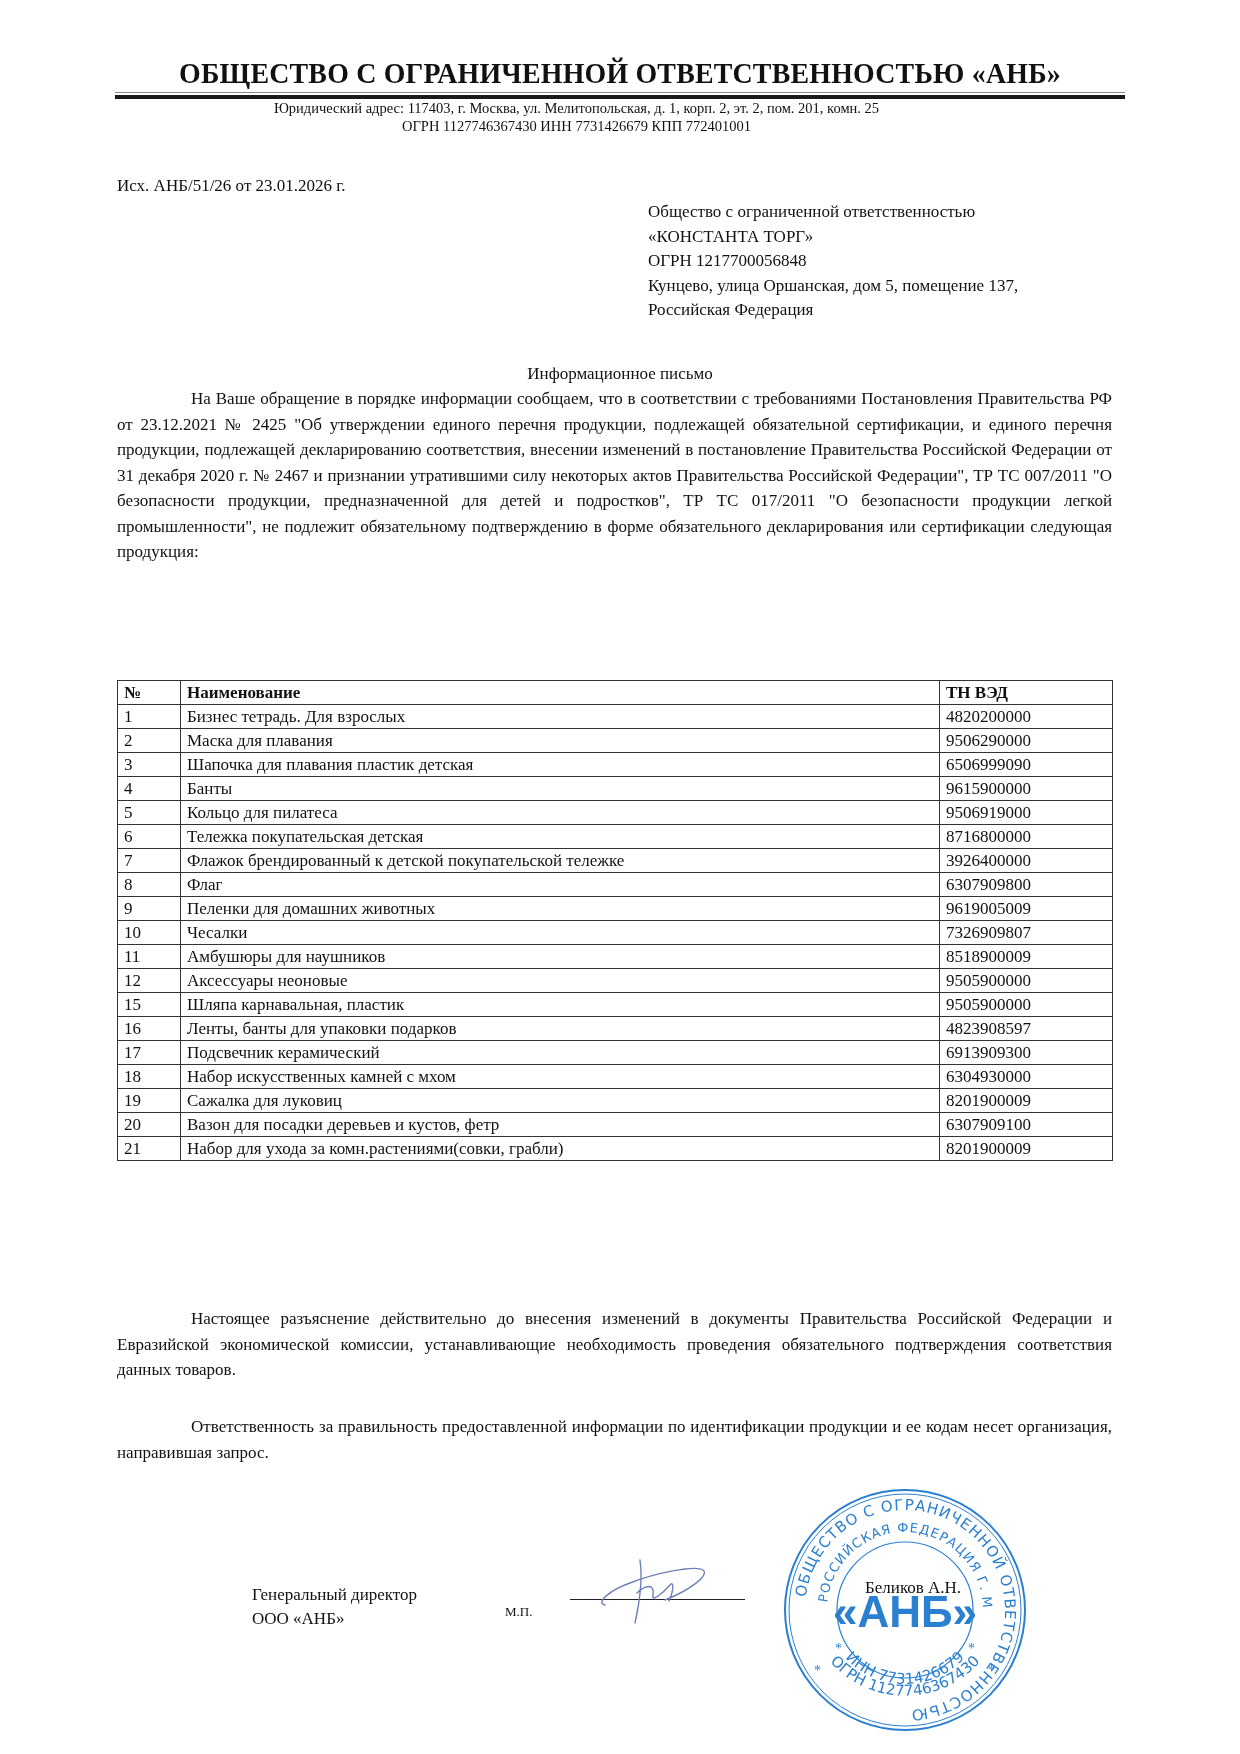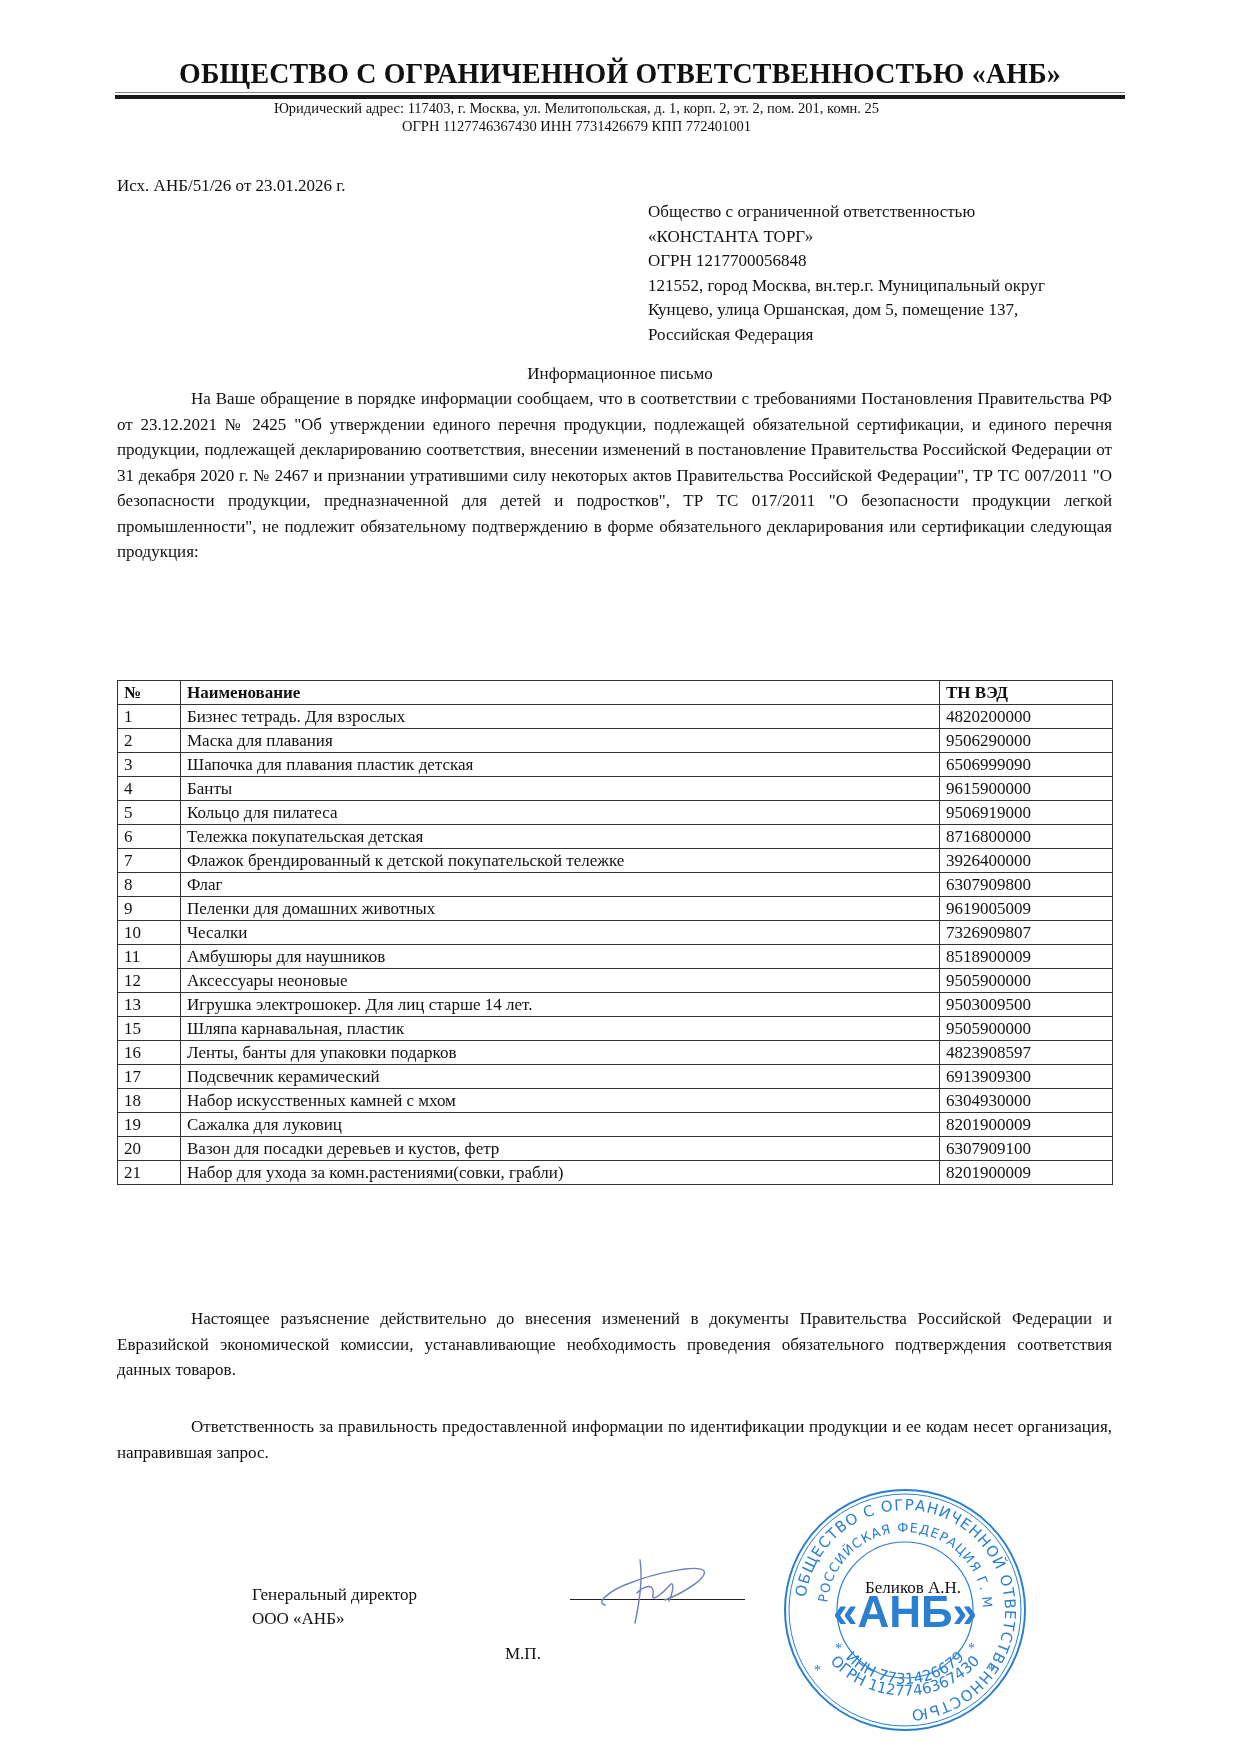--- a/index.html
+++ b/index.html
@@ -23,42 +23,41 @@
   .p2 { top: 1306px; }
   .p3 { top: 1414px; }
   table.items { position: absolute; left: 117px; top: 680px; width: 996px;
          border-collapse: collapse; font-size: 17px; }
   table.items td, table.items th { border: 1.6px solid #333; padding: 0 6px; height: 23px;
          line-height: 22px; text-align: left; font-weight: normal; white-space: nowrap; }
   table.items th { font-weight: bold; }
   table.items .c1 { width: 50px; }
   table.items .c3 { width: 160px; }
   .sign-role { left: 252px; top: 1555px; font-size: 17px; line-height: 24px; margin-top: 28px; }
-  .mp { left: 505px; top: 1604px; font-size: 17px; margin-top: 40px; }
+  .mp { left: 505px; top: 1604px; font-size: 13px; }
   .sig-line { left: 570px; top: 1599px; width: 175px; border-bottom: 1px solid #222; height: 0; }
   .signature { left: 585px; top: 1545px; width: 140px; height: 80px; }
   .stamp { left: 780px; top: 1485px; width: 250px; height: 250px; }
   .signer { left: 865px; top: 1578px; font-size: 17px; }
 </style>
 </head>
 <body>
 
 <div class="abs company-title">ОБЩЕСТВО С ОГРАНИЧЕННОЙ ОТВЕТСТВЕННОСТЬЮ  «АНБ»</div>
 <div class="abs rule-thin"></div>
 <div class="abs rule"></div>
 <div class="abs addr addr1">Юридический адрес: 117403, г. Москва, ул. Мелитопольская, д. 1, корп. 2, эт. 2, пом. 201, комн. 25</div>
 <div class="abs addr addr2">ОГРН 1127746367430 ИНН 7731426679 КПП 772401001</div>
 
 <div class="abs ref">Исх. АНБ/51/26 от 23.01.2026 г.</div>
 
 <div class="abs recipient">
   <div>Общество с ограниченной ответственностью</div>
   <div>«КОНСТАНТА ТОРГ»</div>
   <div>ОГРН 1217700056848</div>
-  <div>121552, город Москва, вн.тер.г. Муниципальный округ</div>
   <div>Кунцево, улица Оршанская, дом 5, помещение 137,</div>
   <div>Российская Федерация</div>
 </div>
 
 <div class="abs doc-title">Информационное письмо</div>
 
 <div class="abs para p1"><span class="indent"></span><span>На Ваше обращение в порядке информации сообщаем, что в соответствии с требованиями Постановления Правительства РФ от 23.12.2021 № 2425 "Об утверждении единого перечня продукции, подлежащей обязательной сертификации, и единого перечня продукции, подлежащей декларированию соответствия, внесении изменений в постановление Правительства Российской Федерации от 31 декабря 2020 г. № 2467 и признании утратившими силу некоторых актов Правительства Российской Федерации", ТР ТС 007/2011 "О безопасности продукции, предназначенной для детей и подростков", ТР ТС 017/2011 "О безопасности продукции легкой промышленности",  не подлежит обязательному подтверждению в форме обязательного декларирования или сертификации следующая продукция:</span></div>
 
 <table class="items">
   <thead>
@@ -121,25 +120,20 @@
       </tr>
       <tr>
         <td class="c1">11</td>
         <td class="c2">Амбушюры для наушников</td>
         <td class="c3">8518900009</td>
       </tr>
       <tr>
         <td class="c1">12</td>
         <td class="c2">Аксессуары неоновые</td>
         <td class="c3">9505900000</td>
-      </tr>
-      <tr>
-        <td class="c1">13</td>
-        <td class="c2">Игрушка электрошокер. Для лиц старше 14 лет.</td>
-        <td class="c3">9503009500</td>
       </tr>
       <tr>
         <td class="c1">15</td>
         <td class="c2">Шляпа карнавальная, пластик</td>
         <td class="c3">9505900000</td>
       </tr>
       <tr>
         <td class="c1">16</td>
         <td class="c2">Ленты, банты для упаковки подарков</td>
         <td class="c3">4823908597</td>

